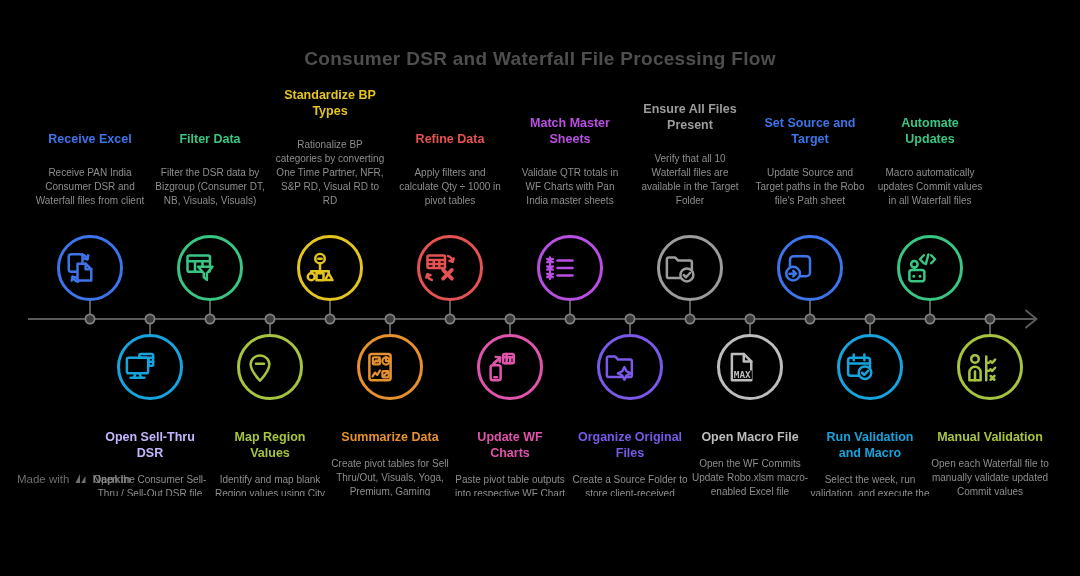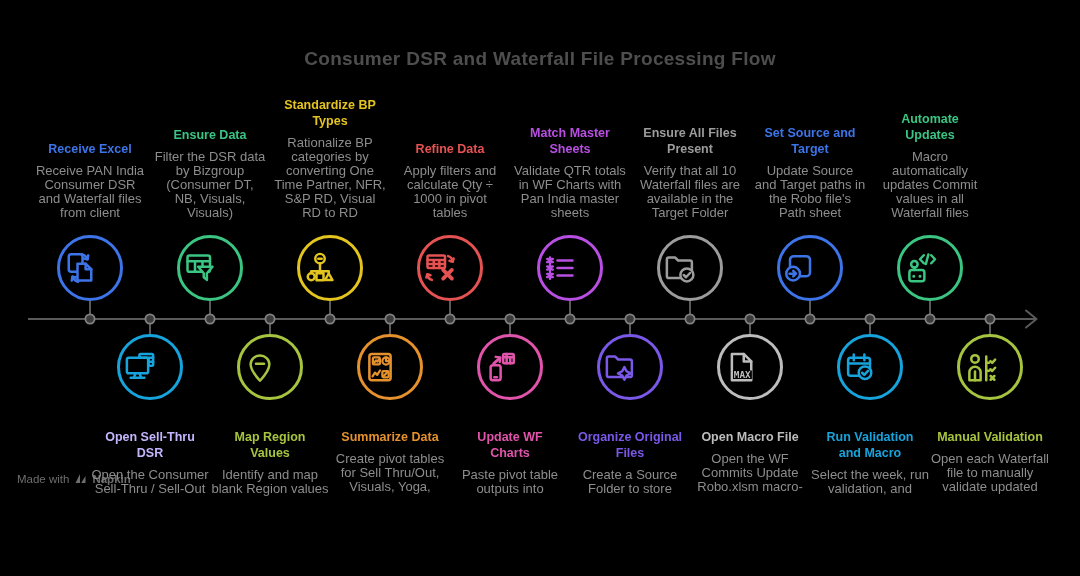--- a/index.html
+++ b/index.html
@@ -17,21 +17,21 @@
     border-radius:50%; display:flex; align-items:center; 
     background:#000; z-index:1; box-sizing:content-box;
   }
   .node-icon.top{ top:235px; }
   .node-icon.bottom{ top:334px; }
   .node-icon svg{ width:40px; height:40px; }
   .txt{ position:absolute; text-align:center; z-index:1; }
   .txt.top{ top:90px; height:130px; width:118px; display:flex; flex-direction:column; justify-content:flex-end; }
   .txt.bottom{ top:429px; width:126px; }
   .lbl{ font-weight:bold; font-size:12.5px; line-height:16px; max-width:106px; margin:0 auto 7px; }
-  .dsc{ font-size:13px; line-height:14px; color:#8d8d8d; max-width:112px; margin:0 auto; }
+  .dsc{ font-size:10px; line-height:14px; color:#8d8d8d; max-width:112px; margin:12px auto; }
   .txt.bottom .dsc{ max-width:120px; }
   .footer{
     position:absolute; left:17px; bottom:11px; display:flex; align-items:center; gap:5px;
     color:#6e6e6e; font-size:11.5px;
   }
   .footer .brand{ font-weight:600; }
 </style>
 </head>
 <body>
 
@@ -219,21 +219,21 @@
       <path d="M24.3 17.8 l1.4 1.4 2.4 -2.6"></path>
       <path d="M24.5 23.2 l3 3 M27.5 23.2 l-3 3"></path>
     </svg>
   </div>
 
   <div class="txt top" style="left:31px">
     <div class="lbl" style="color: rgb(61, 116, 232);">Receive Excel</div>
     <div class="dsc">Receive PAN India Consumer DSR and Waterfall files from client</div>
   </div>
   <div class="txt top" style="left:151px">
-    <div class="lbl" style="color: rgb(59, 197, 131);">Ensure Data</div>
+    <div class="lbl" style="color: rgb(59, 197, 131);">Filter Data</div>
     <div class="dsc">Filter the DSR data by Bizgroup (Consumer DT, NB, Visuals, Visuals)</div>
   </div>
   <div class="txt top" style="left:271px">
     <div class="lbl" style="color: rgb(228, 196, 31);">Standardize BP Types</div>
     <div class="dsc">Rationalize BP categories by converting One Time Partner, NFR, S&amp;P RD, Visual RD to RD</div>
   </div>
   <div class="txt top" style="left:391px">
     <div class="lbl" style="color: rgb(229, 82, 82);">Refine Data</div>
     <div class="dsc">Apply filters and calculate Qty ÷ 1000 in pivot tables</div>
   </div>

